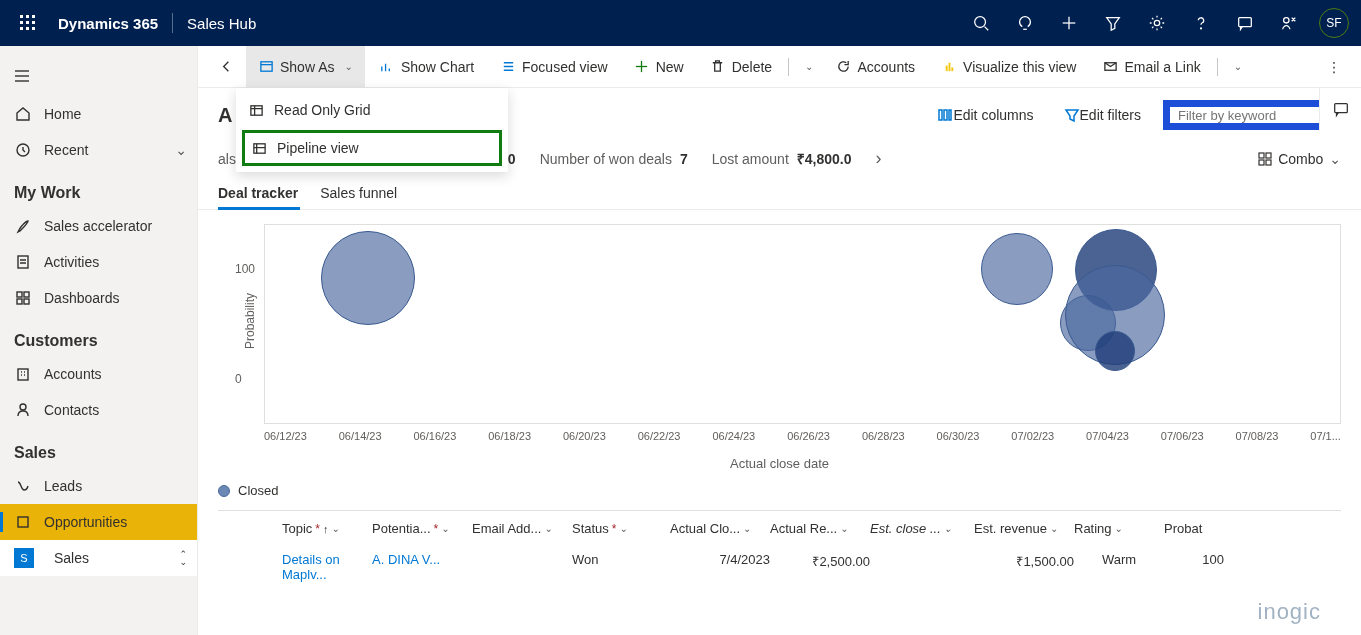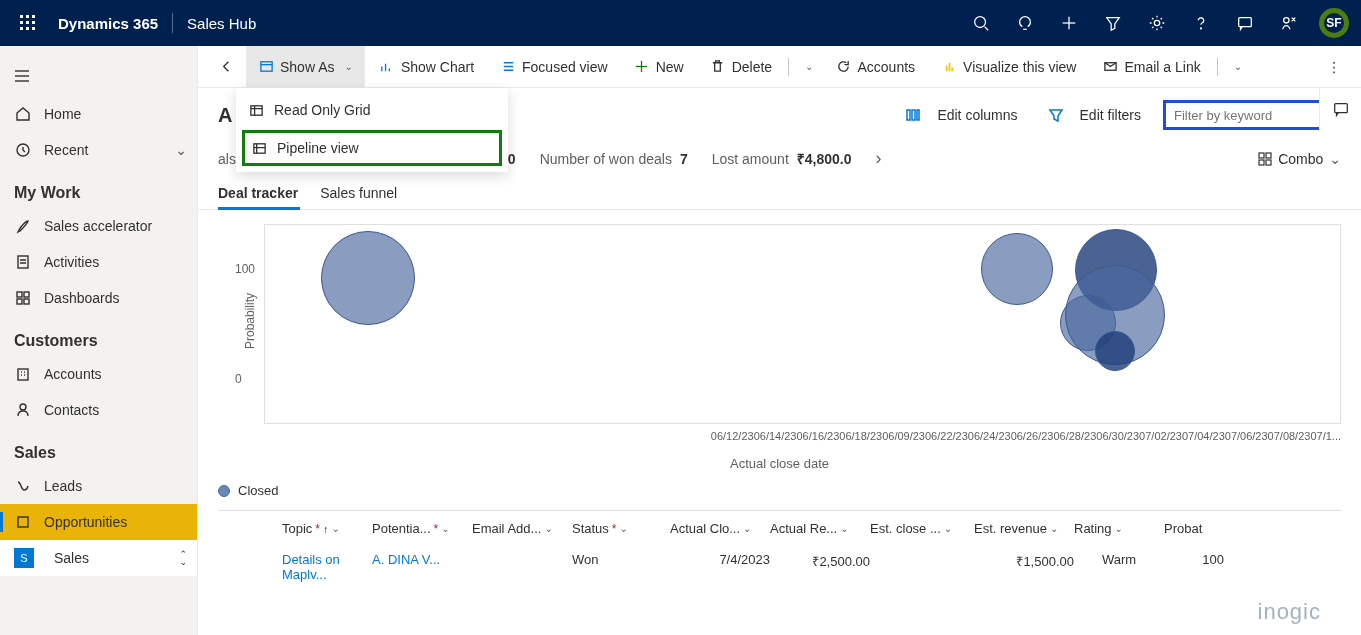--- a/index.html
+++ b/index.html
@@ -9,21 +9,21 @@
 .topbar { height: 46px; background: #002050; color: #fff; display: flex; align-items: center; padding: 0 12px; }
 .waffle { width: 32px; height: 32px; display: flex; align-items: center; justify-content: center; cursor: pointer; }
 .waffle svg { width: 16px; height: 16px; }
 .brand { font-weight: 600; font-size: 15px; margin-left: 14px; }
 .divider-v { width: 1px; height: 20px; background: rgba(255,255,255,0.35); margin: 0 14px; }
 .appname { font-size: 15px; }
 .topbar .spacer { flex: 1; }
 .topicons { display: flex; align-items: center; gap: 4px; }
 .topicon { width: 40px; height: 46px; display: flex; align-items: center; justify-content: center; cursor: pointer; }
 .topicon svg { width: 18px; height: 18px; stroke: #fff; fill: none; stroke-width: 1.4; }
-.avatar { width: 30px; height: 30px; border: 5px solid #4d7c0f; border-radius: 50%; display: flex; align-items: center; justify-content: center; font-size: 12px; margin-left: 6px; cursor: pointer; font-weight: bold; }
+.avatar { width: 30px; height: 30px; border: 1px solid #4d7c0f; border-radius: 50%; display: flex; align-items: center; justify-content: center; font-size: 12px; margin-left: 6px; cursor: pointer; }
 
 
 .main { display: flex; height: calc(635px - 46px); }
 .sidebar { width: 198px; background: #f3f2f1; border-right: 1px solid #edebe9; padding-top: 10px; overflow: hidden; }
 .hamburger { width: 40px; height: 40px; display: flex; align-items: center; justify-content: center; cursor: pointer; margin-left: 2px; }
 .nav-item { display: flex; align-items: center; height: 36px; padding: 0 10px 0 14px; cursor: pointer; font-size: 14px; gap: 12px; }
 .nav-icon { width: 18px; height: 18px; display: flex; align-items: center; justify-content: center; }
 .nav-icon svg { width: 16px; height: 16px; stroke: #323130; fill: none; stroke-width: 1.4; }
 .nav-item .chev { margin-left: auto; }
 .section-header { padding: 16px 14px 6px; font-weight: 600; font-size: 16px; }
@@ -51,23 +51,23 @@
 
 
 .dropdown { position: absolute; top: 42px; left: 38px; width: 272px; background: #fff; box-shadow: 0 4px 12px rgba(0,0,0,0.15); z-index: 100; padding: 4px 0; }
 .dd-item { height: 36px; display: flex; align-items: center; padding: 0 12px; gap: 10px; cursor: pointer; }
 .dd-item.highlight { border: 3px solid #107c10; margin: 2px 6px; padding: 0 6px; }
 
 
 .pagehdr { display: flex; align-items: center; padding: 12px 20px; gap: 14px; }
 .pagehdr .title { font-size: 20px; font-weight: 600; }
 .pagehdr .spacer { flex: 1; }
-.hdr-action { display: flex; align-items: center; gap: 16px; cursor: pointer; color: #323130; padding: 4px 8px; }
+.hdr-action { display: flex; align-items: center; gap: 0; cursor: pointer; color: #323130; padding: 4px 8px; }
 .hdr-action svg { width: 16px; height: 16px; stroke: #0078d4; fill: none; stroke-width: 1.5; }
-.filter-input { width: 178px; height: 30px; border: 3px solid #1d4ed8; padding: 0 8px; font-size: 13px; }
+.filter-input { width: 178px; height: 30px; border: 7px solid #1d4ed8; padding: 0 8px; font-size: 13px; }
 
 
 .metrics { display: flex; align-items: center; padding: 6px 20px 10px; gap: 24px; font-size: 14px; overflow: hidden; }
 .metric { display: flex; align-items: center; gap: 8px; white-space: nowrap; }
 .metric .label { color: #605e5c; }
 .metric .value { font-weight: 600; }
 .scroll-arrow { cursor: pointer; color: #605e5c; }
 .combo { display: flex; align-items: center; gap: 6px; cursor: pointer; }
 .combo svg { width: 14px; height: 14px; }
 
@@ -75,42 +75,42 @@
 .tabs { display: flex; gap: 22px; padding: 0 20px; border-bottom: 1px solid #edebe9; position: relative; }
 .tab { padding: 6px 0 8px; cursor: pointer; font-size: 14px; color: #323130; }
 .tab.active { font-weight: 600; color: #323130; }
 .tab.active::after { content: ""; position: absolute; bottom: -1px; height: 3px; background: #0078d4; width: 82px; left: 20px; }
 
 
 .chart-area { padding: 14px 20px 4px; }
 .chart-box { position: relative; border: 1px solid #e1dfdd; height: 200px; margin-left: 46px; }
 .y-label { position: absolute; left: -38px; top: 50%; transform: translateY(-50%) rotate(-90deg); font-size: 12px; color: #605e5c; transform-origin: center; }
 .y-tick { position: absolute; left: -30px; font-size: 12px; color: #605e5c; transform: translateY(-50%); }
-.x-ticks { display: flex; justify-content: flex-end; padding: 6px 0 0; margin-left: 18px; font-size: 11px; color: #605e5c; }
+.x-ticks { display: flex; justify-content: space-between; padding: 6px 0 0; margin-left: 46px; font-size: 11px; color: #605e5c; }
 .x-label { text-align: center; font-size: 13px; color: #605e5c; margin-top: 14px; }
 .legend { display: flex; align-items: center; gap: 8px; padding: 8px 20px; font-size: 13px; }
 .legend-dot { width: 12px; height: 12px; border-radius: 50%; background: #6b87b3; border: 1px solid #4a6a9e; }
 .bubble { position: absolute; border-radius: 50%; background: rgba(75,105,160,0.65); border: 1px solid #3a5a90; }
 .bubble.dark { background: rgba(30,60,120,0.8); }
 
 
 .table-area { border-top: 1px solid #e1dfdd; margin: 4px 20px 0; }
 .thead { display: flex; padding: 10px 4px; font-size: 13px; }
 .th { display: flex; align-items: center; gap: 3px; cursor: pointer; }
 .th .star { color: #a4262c; font-size: 12px; }
 .th .chev { font-size: 10px; color: #605e5c; }
 .trow { display: flex; padding: 6px 4px; font-size: 13px; }
 .link { color: #0078d4; cursor: pointer; }
 .c1 { width: 150px; padding-left: 60px; }
 .c2 { width: 100px; }
 .c3 { width: 100px; }
 .c4 { width: 98px; }
 .c5 { width: 100px; text-align: right; }
 .c6 { width: 100px; text-align: right; }
-.c7 { width: 104px; text-align: right; }
+.c7 { width: 104px; text-align: right; font-style: italic; }
 .c8 { width: 100px; text-align: right; }
 .c9 { width: 90px; text-align: center; }
 .c10 { width: 60px; text-align: right; }
 
 .watermark { position: absolute; right: 40px; bottom: 10px; font-size: 22px; color: #8a9fb3; font-weight: 300; letter-spacing: 1px; opacity: 0.8; pointer-events: none; text-align: right; }
 .assist-panel { position: absolute; right: 0; top: 42px; width: 42px; height: 42px; border-left: 1px solid #edebe9; display: flex; align-items: center; justify-content: center; cursor: pointer; background:#fff; }
 
 .chev-down::after { content: "⌄"; font-size: 14px; color: #605e5c; }
 .chev-right::after { content: "›"; font-size: 18px; color: #605e5c; }
 </style>
@@ -483,21 +483,21 @@
           <div class="bubble" style="left:795px; top:70px; width:56px; height:56px;"></div>
           <div class="bubble dark" style="left:810px; top:4px; width:82px; height:82px;"></div>
           <div class="bubble" style="left:800px; top:40px; width:100px; height:100px;"></div>
           <div class="bubble dark" style="left:830px; top:106px; width:40px; height:40px;"></div>
         </div>
         <div class="x-ticks">
           <span>06/12/23</span>
           <span>06/14/23</span>
           <span>06/16/23</span>
           <span>06/18/23</span>
-          <span>06/09/23</span>
+          <span>06/20/23</span>
           <span>06/22/23</span>
           <span>06/24/23</span>
           <span>06/26/23</span>
           <span>06/28/23</span>
           <span>06/30/23</span>
           <span>07/02/23</span>
           <span>07/04/23</span>
           <span>07/06/23</span>
           <span>07/08/23</span>
           <span>07/1...</span>

